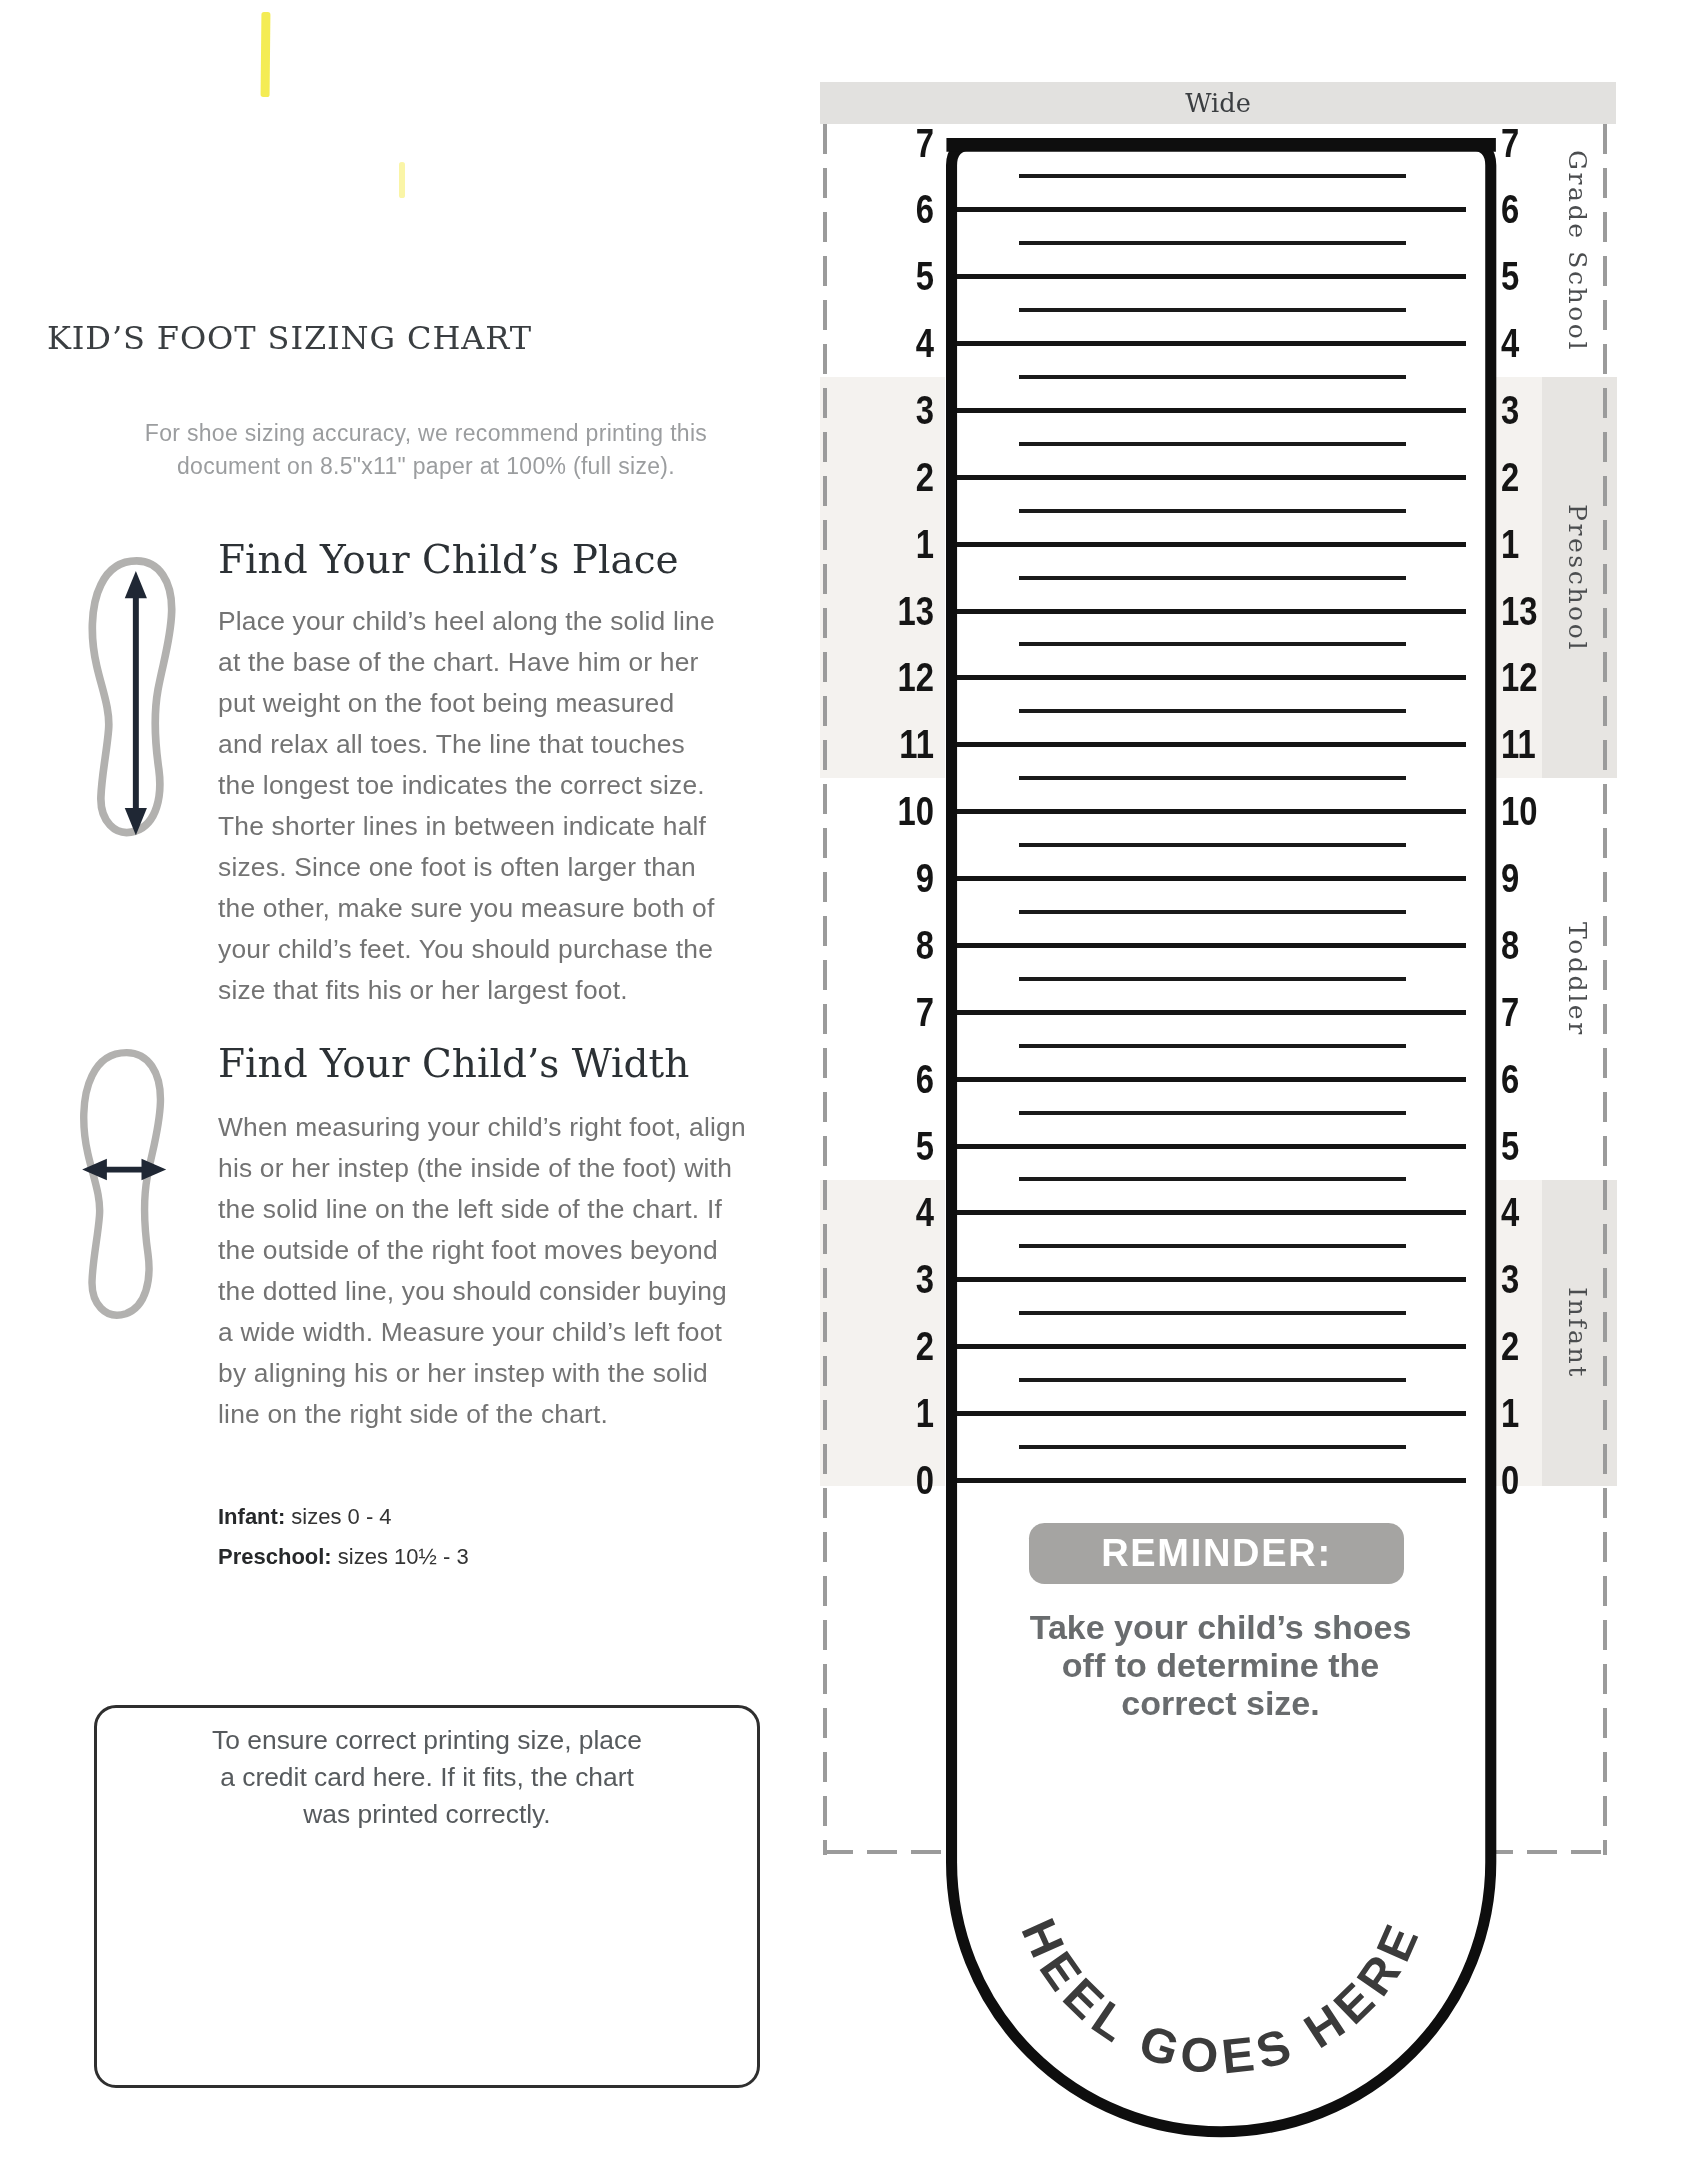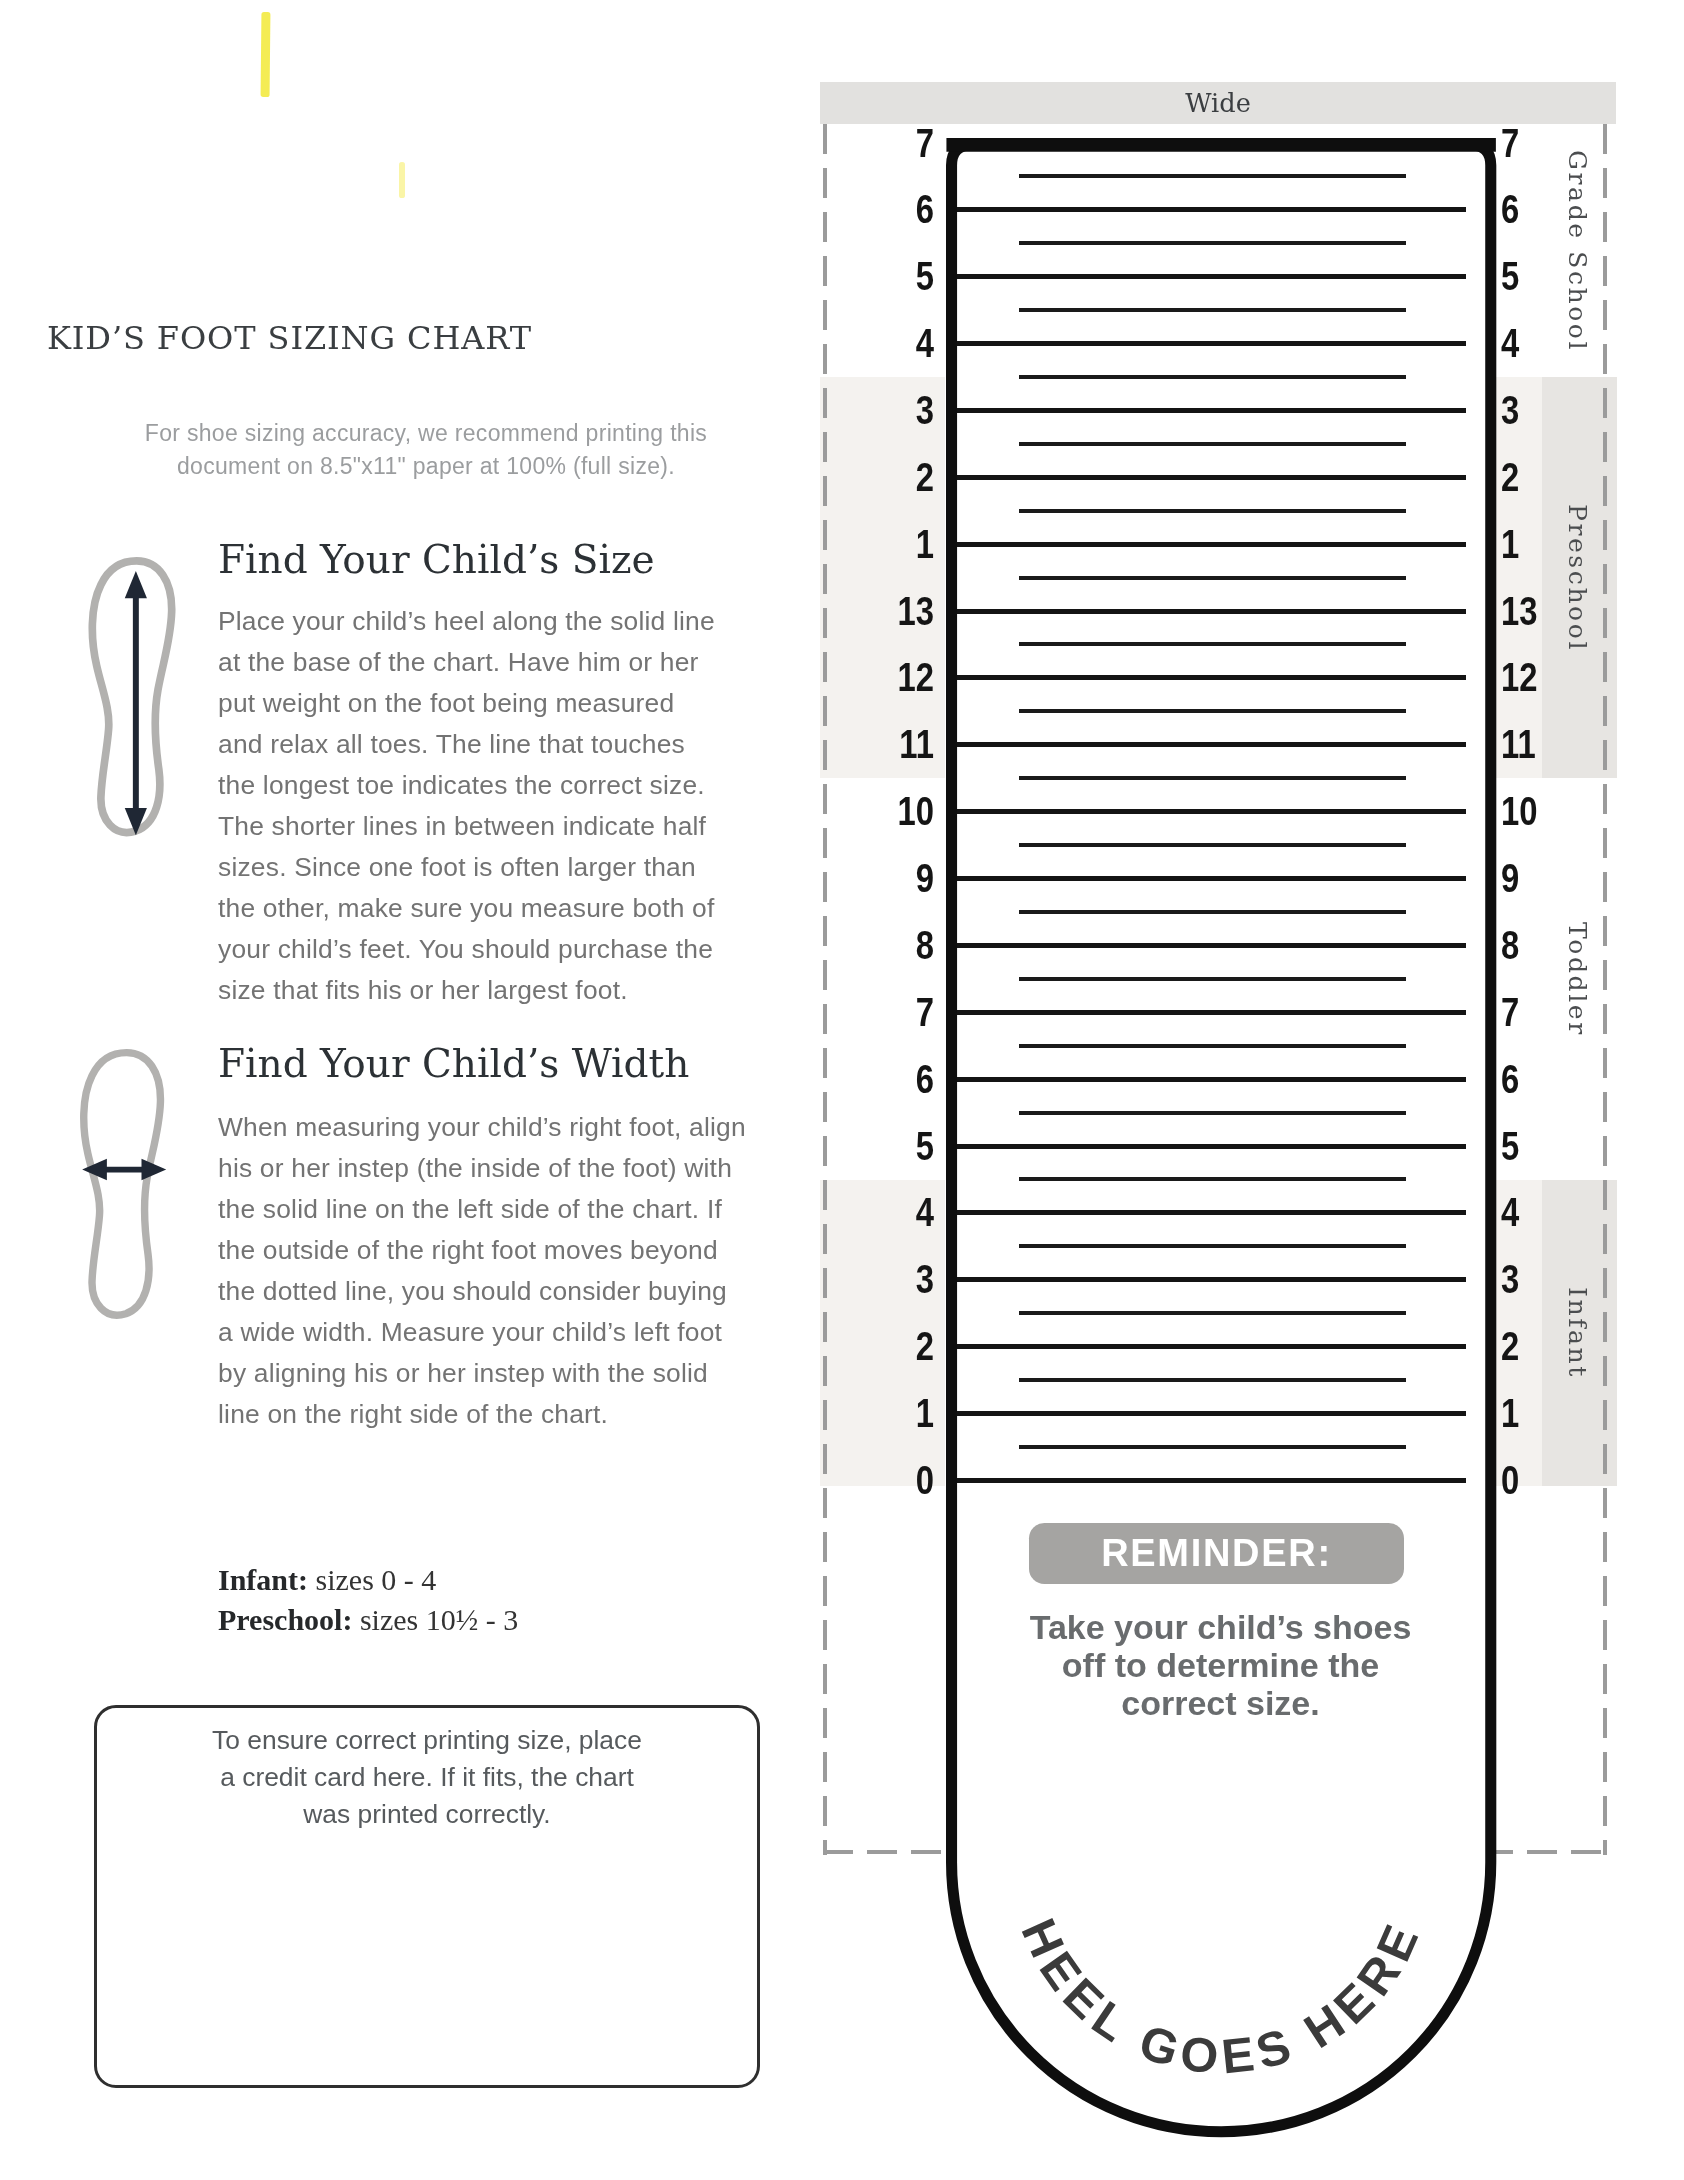--- a/index.html
+++ b/index.html
@@ -36,21 +36,21 @@
   .body-text{
     position:absolute;left:218px;
     font-size:26.4px;line-height:41px;color:#737373;
     white-space:pre-line;letter-spacing:0.2px;
   }
   #heading-size{top:537px;}
   #body-size{top:601px;width:622px;}
   #heading-width{top:1041px;}
   #body-width{top:1107px;width:647px;}
 
-  #size-ranges{left:218px;top:1560px;font-size:30px;line-height:40px;color:#333;font-family:Liberation Serif, serif;}
+  #size-ranges{left:218px;top:1497px;font-size:22px;line-height:40px;color:#333;}
   .range-row{white-space:nowrap;}
   .range-label{font-weight:bold;color:#26282a;}
 
   #accuracy-box{
     left:94px;top:1705px;width:666px;height:383px;
     border:3.4px solid #2f2f2f;border-radius:22px;
     text-align:center;box-sizing:border-box;
   }
   #accuracy-heading{
     margin-top:128px;
@@ -140,21 +140,21 @@
 <div class="abs" id="doc-subtitle">For shoe sizing accuracy, we recommend printing this
 document on 8.5"x11" paper at 100% (full size).</div>
 
 <svg class="abs" style="left:82px;top:554px;" width="106" height="300" viewBox="0 0 124 352">
   <path d="M 64 8 C 90 8 106 32 105 68 C 104 100 95 127 89 159 C 83 192 86 225 90 253 C 94 283 88 316 63 325 C 38 333 21 312 22 285 C 23 258 29 232 31 206 C 33 182 23 158 17 131 C 10 101 9 62 22 36 C 32 15 48 8 64 8 Z" fill="#ffffff" stroke="#b2b1af" stroke-width="9"></path>
   <line x1="63" y1="46" x2="63" y2="304" stroke="#1f2734" stroke-width="7"></line>
   <path d="M 63 20 L 50 52 L 76 52 Z" fill="#1f2734"></path>
   <path d="M 63 330 L 50 298 L 76 298 Z" fill="#1f2734"></path>
 </svg>
 
-<div class="section-heading" id="heading-size">Find Your Child’s Size</div>
+<div class="section-heading" id="heading-size">Find Your Child’s Place</div>
 <div class="body-text" id="body-size">Place your child’s heel along the solid line
 at the base of the chart. Have him or her
 put weight on the foot being measured
 and relax all toes. The line that touches
 the longest toe indicates the correct size.
 The shorter lines in between indicate half
 sizes. Since one foot is often larger than
 the other, make sure you measure both of
 your child’s feet. You should purchase the
 size that fits his or her largest foot.</div>

